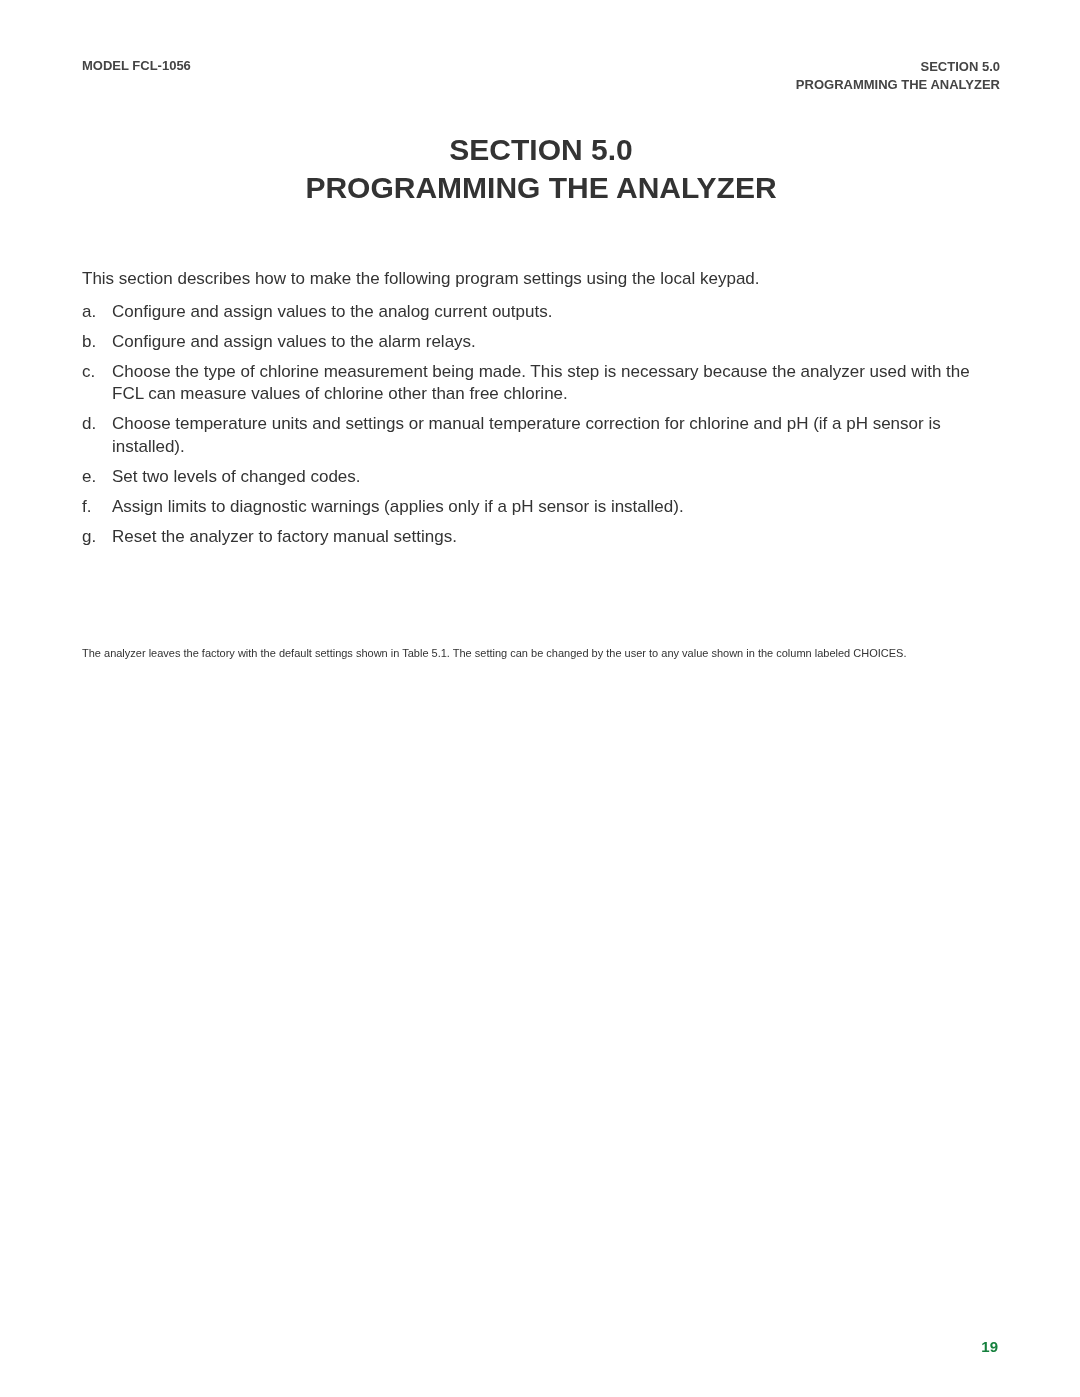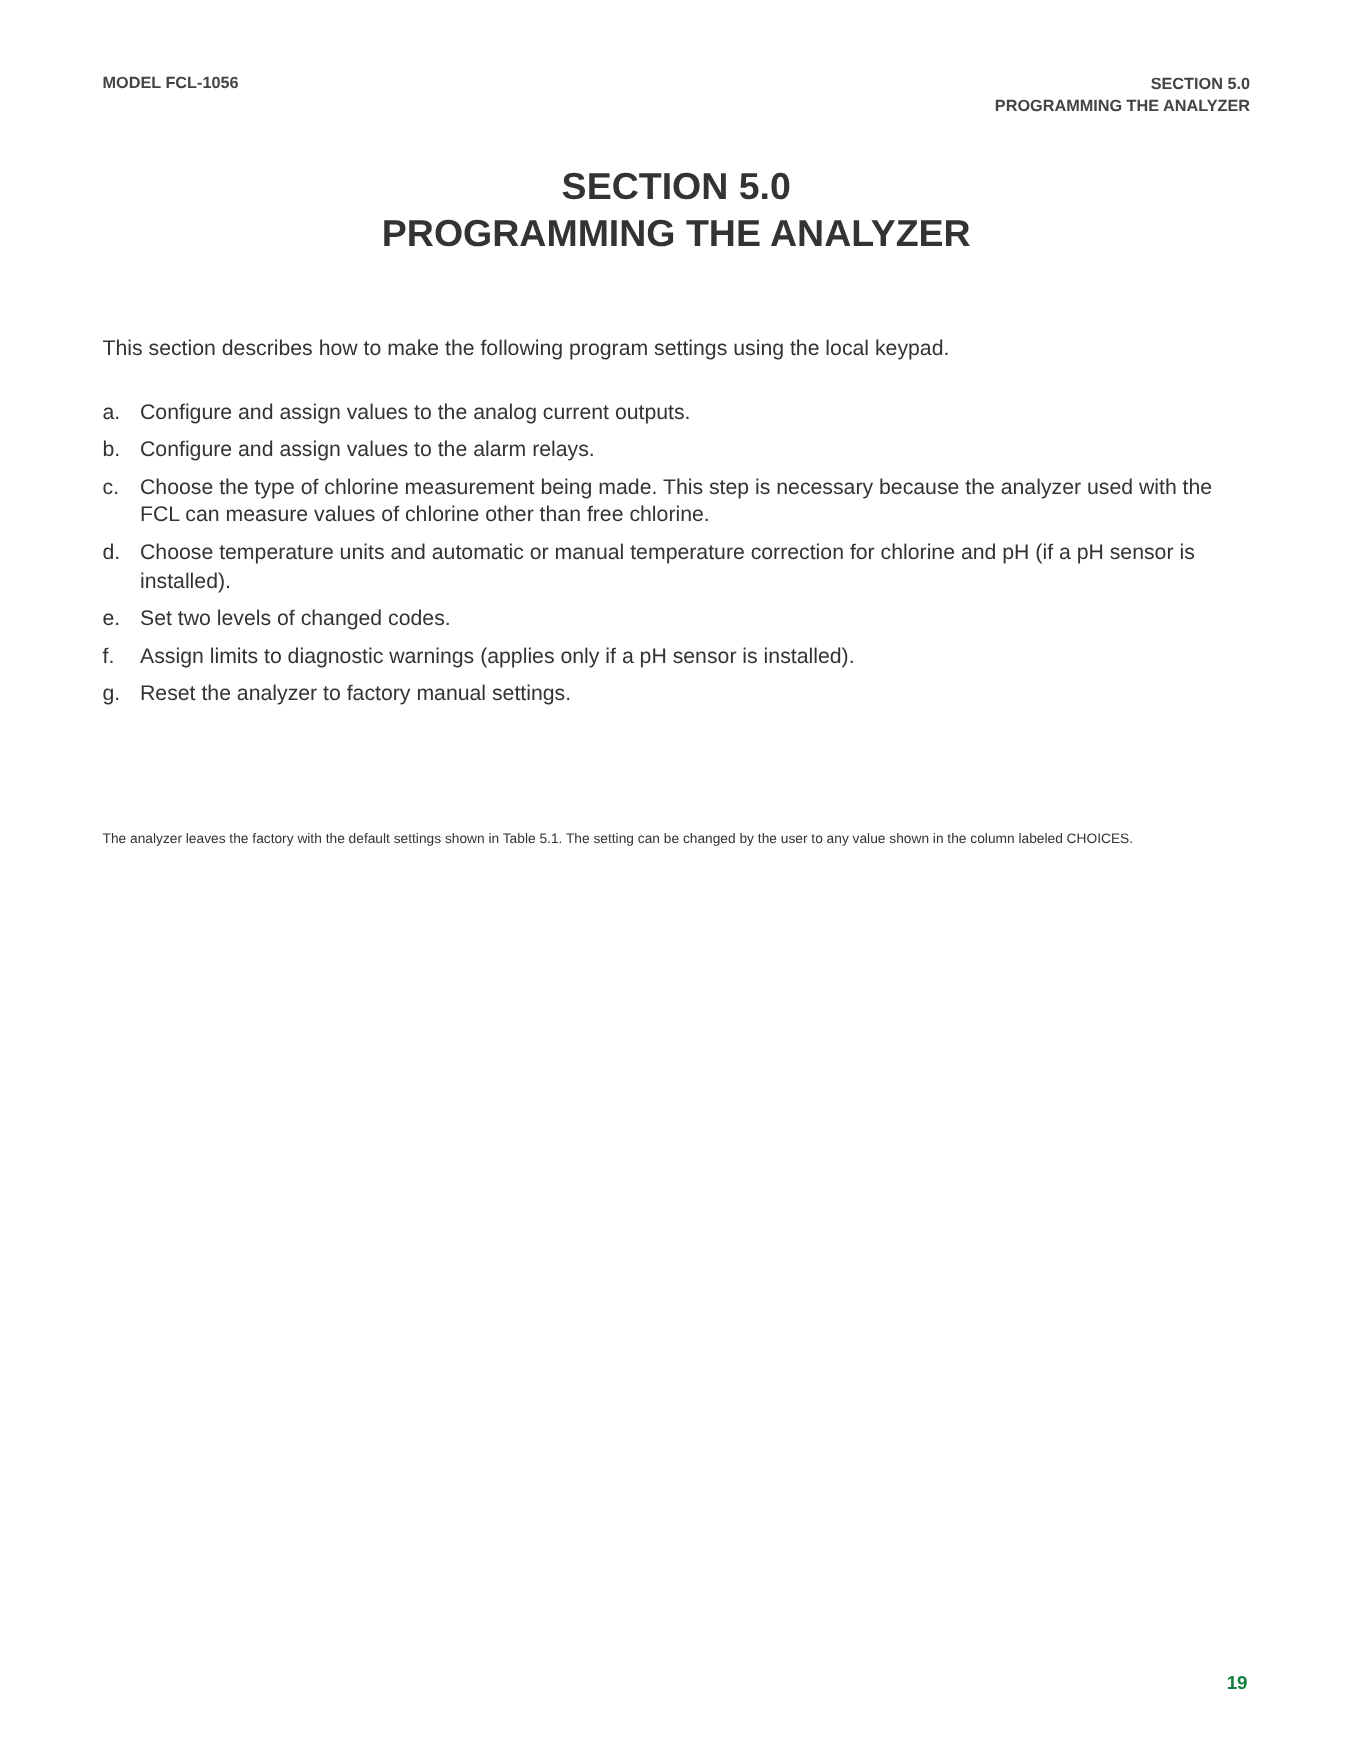--- a/index.html
+++ b/index.html
@@ -46,21 +46,21 @@
     }
     .subsection-heading {
       font-size: 19px;
       font-weight: bold;
       color: #333;
       margin-bottom: 6px;
     }
     .intro-text {
       font-size: 17px;
       color: #333;
-      margin-bottom: 28px;
+      margin-bottom: 10px;
       line-height: 1.35;
     }
     .list {
       list-style: none;
       padding-left: 0;
     }
     .list-item {
       display: flex;
       font-size: 17px;
       color: #333;
@@ -118,21 +118,21 @@
       <li class="list-item">
         <span class="list-marker">b.</span>
         <span class="list-text">Configure and assign values to the alarm relays.</span>
       </li>
       <li class="list-item">
         <span class="list-marker">c.</span>
         <span class="list-text">Choose the type of chlorine measurement being made. This step is necessary because the analyzer used with the FCL can measure values of chlorine other than free chlorine.</span>
       </li>
       <li class="list-item">
         <span class="list-marker">d.</span>
-        <span class="list-text">Choose temperature units and automatic or manual temperature correction for chlorine and pH (if a pH sensor is installed).</span>
+        <span class="list-text">Choose temperature units and settings or manual temperature correction for chlorine and pH (if a pH sensor is installed).</span>
       </li>
       <li class="list-item">
         <span class="list-marker">e.</span>
         <span class="list-text">Set two levels of changed codes.</span>
       </li>
       <li class="list-item">
         <span class="list-marker">f.</span>
         <span class="list-text">Assign limits to diagnostic warnings (applies only if a pH sensor is installed).</span>
       </li>
       <li class="list-item">

